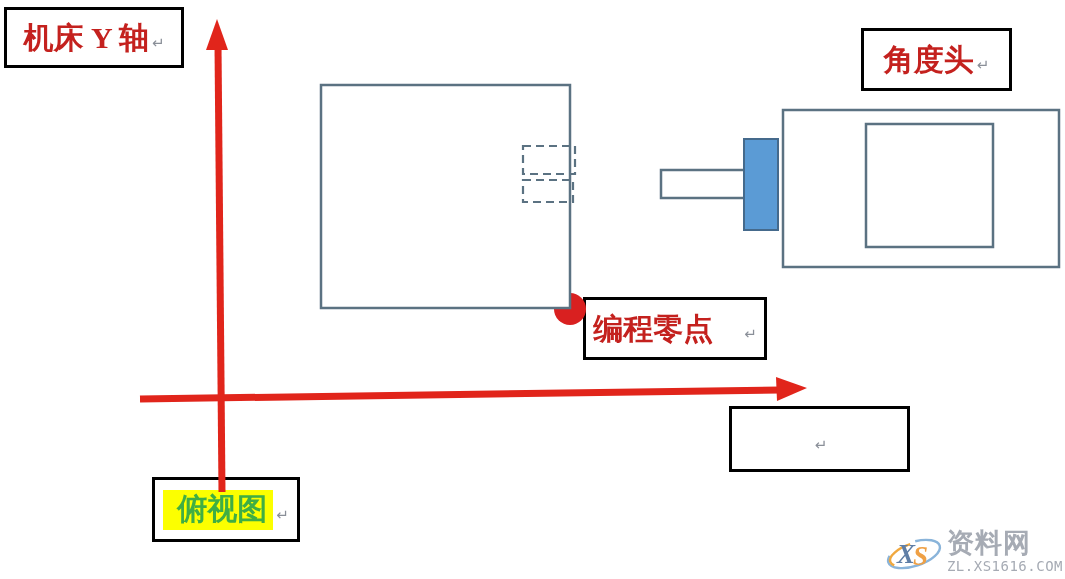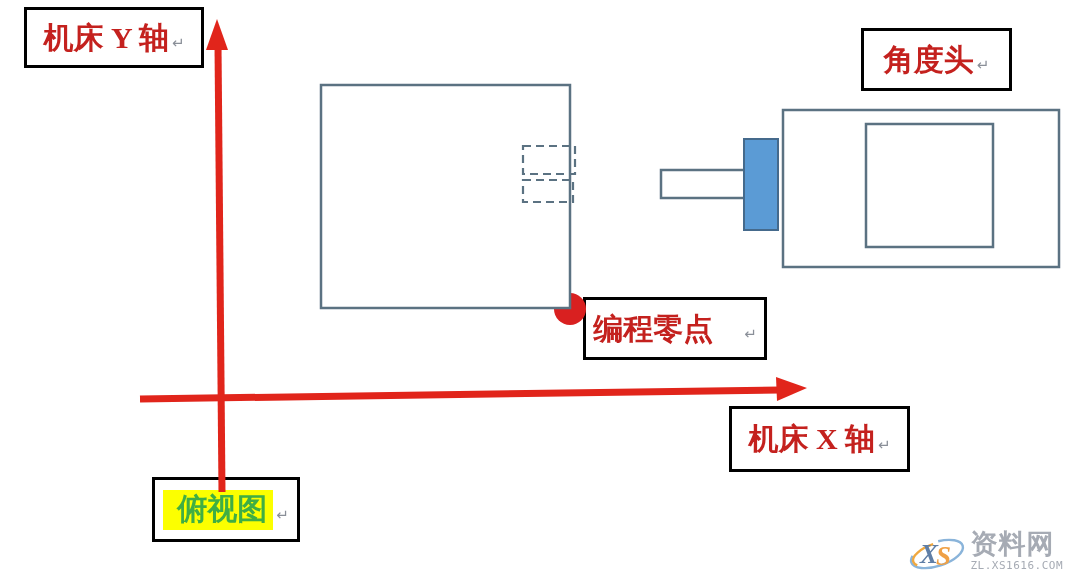--- a/index.html
+++ b/index.html
@@ -17,21 +17,21 @@
   .shapes-layer{
     position:absolute; left:0; top:0; z-index:3; pointer-events:none;
   }
   .label-box{
     position:absolute; z-index:2; box-sizing:border-box;
     border:3px solid var(--box-border,#000); background:#fff;
     display:flex; align-items:center; justify-content:center;
     font-weight:bold; font-size:30px; color:var(--text-red,#c4211e);
     white-space:nowrap; line-height:1;
   }
-  .box-y{left:24px; top:7px; width:180px; height:61px;}
+  .box-y{left:4px; top:7px; width:180px; height:61px;}
   .box-anglehead{left:861px; top:28px; width:151px; height:63px;}
   .box-zero{left:583px; top:297px; width:184px; height:63px;gap:28px;}
   .box-x{left:729px; top:406px; width:181px; height:66px;}
   .box-topview{left:152px; top:477px; width:148px; height:65px;}
   .pmark{
     font-size:15px; font-weight:normal; color:var(--paragraph-mark-gray,#8a8f98);
     margin-left:3px; transform:translateY(6px);
     font-family:"DejaVu Sans",sans-serif;
   }
   .highlight{
@@ -51,21 +51,21 @@
     display:flex; align-items:center;
     color:var(--watermark-gray,#a6abb4);
   }
   .wm-text{display:flex; flex-direction:column; align-items:flex-start; margin-left:2px;}
   .wm-name{
     font-family:"Liberation Sans","DejaVu Sans",sans-serif;
     font-weight:bold; font-size:27px; line-height:1; letter-spacing:1px;
   }
   .wm-url{
     font-family:"DejaVu Sans Mono","Liberation Mono",monospace;
-    font-size:11px; line-height:1.2; letter-spacing:0.5px; margin-top:1px;
+    font-size:14px; line-height:1.2; letter-spacing:0.5px; margin-top:1px;
   }
   .logo-x{font-style:italic; font-weight:bold; font-size:27px; fill:#5f7ea6;
     font-family:"Liberation Serif","DejaVu Serif",serif;}
   .logo-s{font-style:italic; font-weight:bold; font-size:27px; fill:#efa045;
     font-family:"Liberation Serif","DejaVu Serif",serif;}
   .logo-ring-blue{fill:none; stroke:#8ab4da; stroke-width:2.4;}
   .logo-ring-orange{fill:none; stroke:#f0a83f; stroke-width:2.4;}
 </style>
 </head>
 <body>
@@ -102,21 +102,20 @@
     <span>角度头</span>
     <span class="pmark">↵</span>
   </div>
 
   <div class="label-box box-zero">
     <span>编程零点</span>
     <span class="pmark">↵</span>
   </div>
 
   <div class="label-box box-x">
-    <span>机床 X 轴</span>
     <span class="pmark">↵</span>
   </div>
 
   <div class="label-box box-topview">
     <span class="highlight">俯视图</span>
     <span class="pmark">↵</span>
   </div>
 
   <div class="watermark">
     <svg width="62" height="46" viewBox="0 0 62 46">

